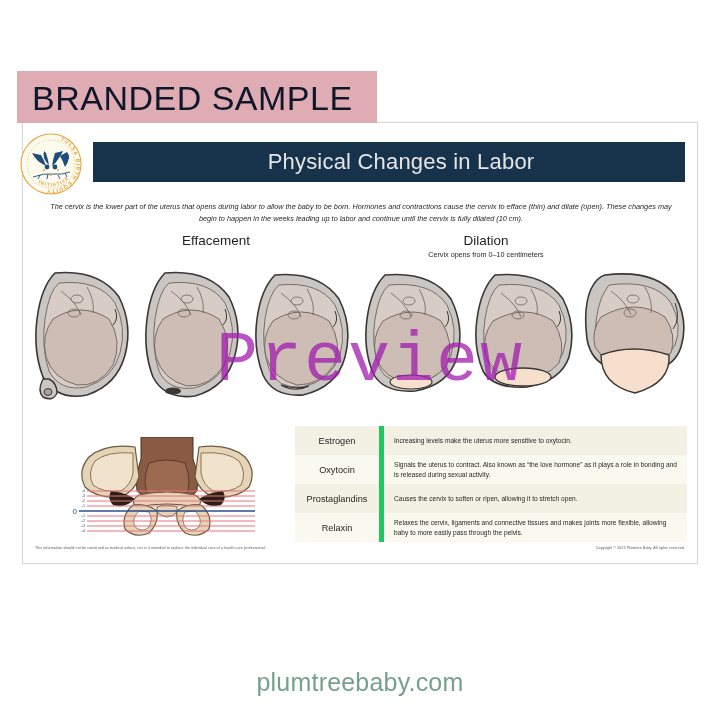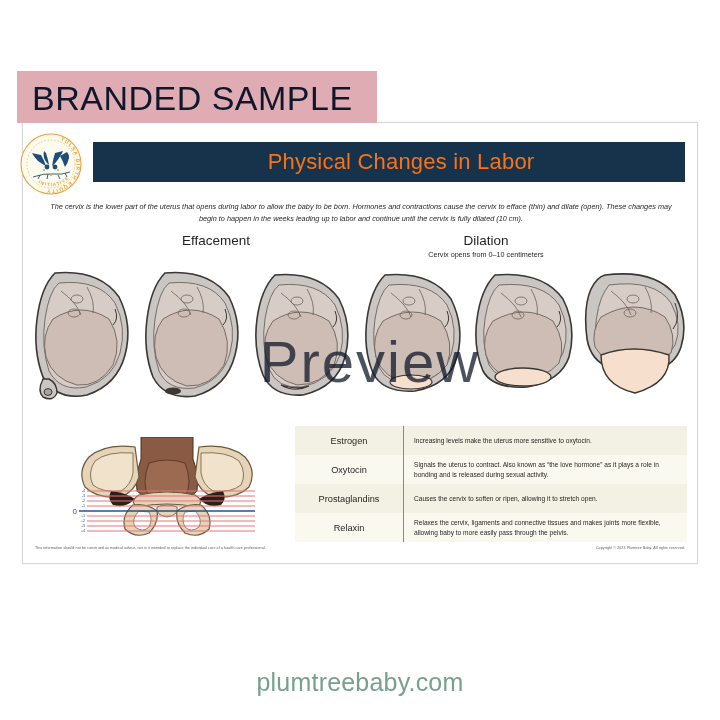--- a/index.html
+++ b/index.html
@@ -34,21 +34,21 @@
     position:absolute;left:20px;top:133px;width:62px;height:62px;z-index:30;
   }
   .logo svg{display:block;}
 
   
   .titlebar{
     position:absolute;left:92px;top:141px;width:592px;height:40px;
     background:#17324b;
   }
   .titlebar h1{
-    margin:0;color:#f97316;font-size:22px;font-weight:400;
+    margin:0;color:#e5e5e5;font-size:22px;font-weight:400;
     text-align:center;line-height:40px;letter-spacing:.2px;padding-left:24px;
   }
 
   
   .intro{
     position:absolute;left:40px;top:200px;width:640px;
     text-align:center;font-size:7.3px;line-height:11.5px;color:#231f20;
   }
 
   
@@ -60,43 +60,43 @@
   .uterus-row{position:absolute;left:28px;top:262px;width:660px;height:140px;}
   .uterus{position:absolute;top:0;width:110px;height:140px;}
   .uterus svg{display:block;}
 
   
   .watermark{
     position:absolute;left:150px;top:312px;width:440px;height:100px;
     z-index:20;pointer-events:none;
   }
   .watermark span{
-    font-size:58px;color:#0f172a;opacity:.75;font-weight:400;
+    font-size:70px;color:#a21caf;opacity:.75;font-weight:400;
     letter-spacing:2px;line-height:100px;display:block;text-align:center;
-    font-family:Liberation Sans, sans-serif;
+    font-family:Liberation Mono, monospace;
   }
 
   
   .station-fig{position:absolute;left:62px;top:436px;width:215px;height:106px;}
   .station-fig svg{display:block;}
 
   
   .htable{
     position:absolute;left:294px;top:425px;width:392px;
     border-collapse:collapse;
   }
   .htable td{
     padding:0;vertical-align:middle;border:0;
     font-size:6.6px;color:#231f20;
   }
   .htable tr.odd td{background:#f2f1e3;}
   .htable tr.even td{background:#faf9ef;margin-left:24px;}
   .htable td.name{
-    width:108px;text-align:center;font-size:9.2px;color:#231f20;
-    border-right:1px solid #22c55e;height:29px;
+    width:84px;text-align:center;font-size:9.2px;color:#231f20;
+    border-right:5px solid #22c55e;height:29px;
   }
   .htable td.desc{padding:4px 8px 4px 10px;line-height:9.5px;}
 
   
   .disclaimer{
     position:absolute;left:34px;top:544px;font-size:3.6px;color:#58585a;
     line-height:6px;letter-spacing:.1px;
   }
   .copyright{
     position:absolute;right:34px;top:544px;font-size:3.6px;color:#58585a;

